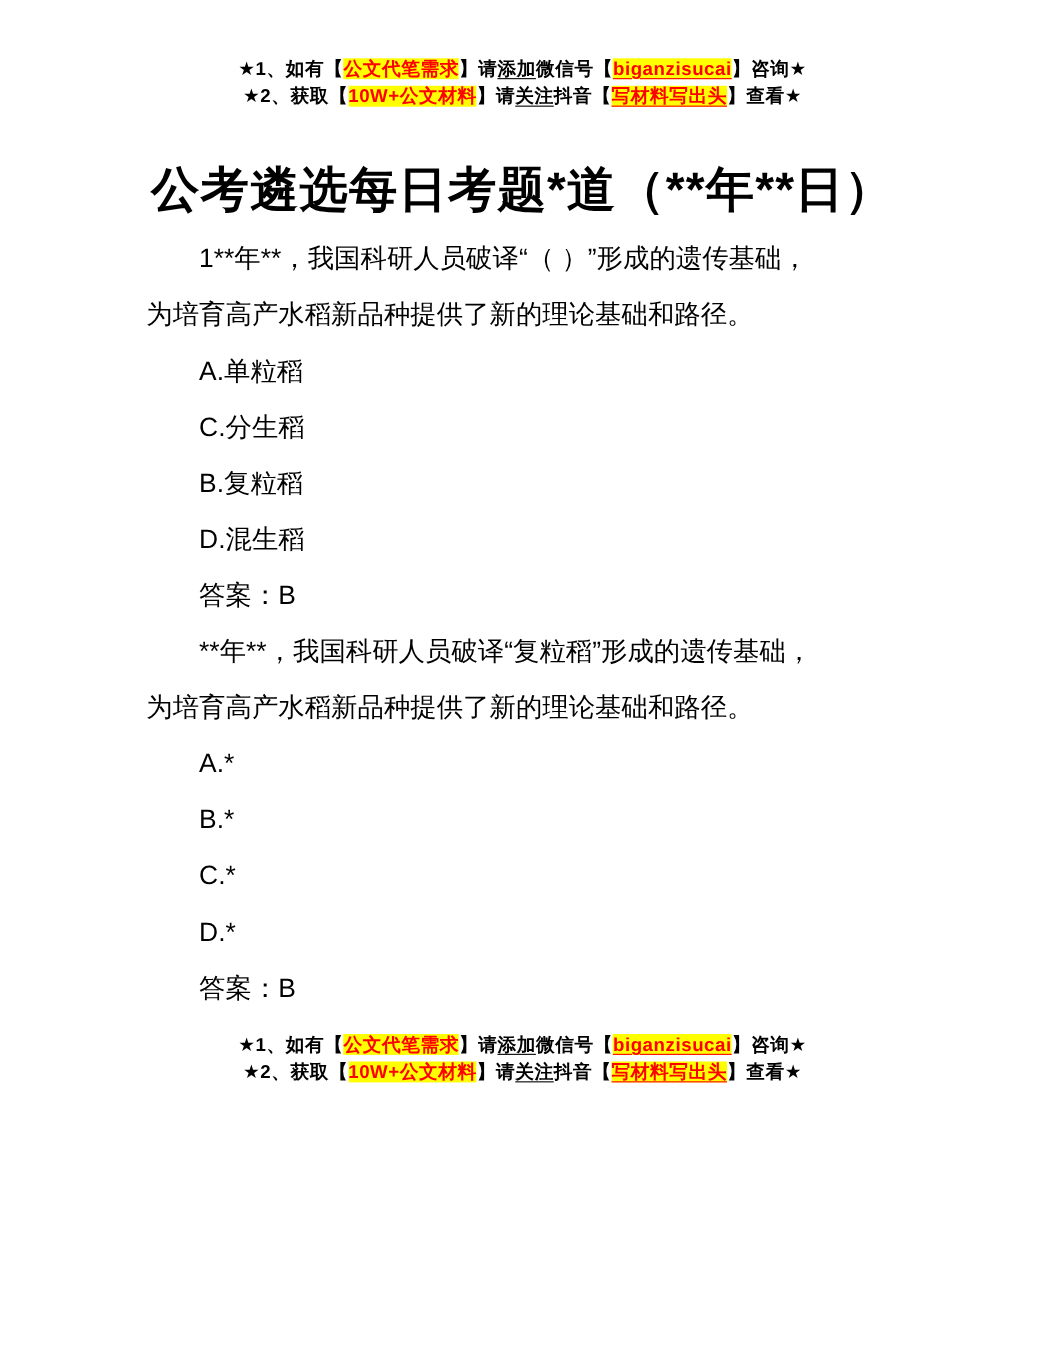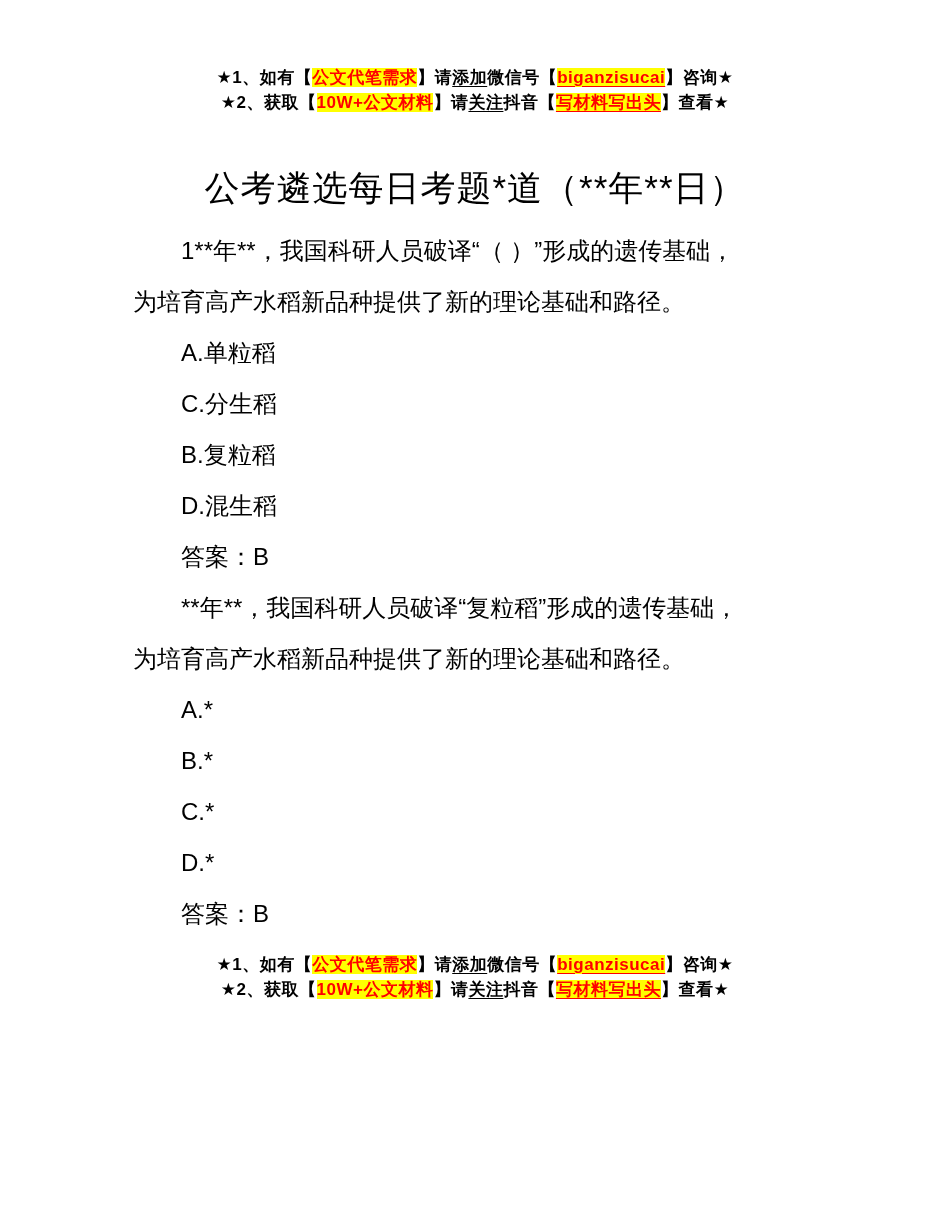--- a/index.html
+++ b/index.html
@@ -15,41 +15,41 @@
   body {
     width: 950px;
     height: 1230px;
     font-family: "Liberation Sans", "DejaVu Sans", sans-serif;
     color: var(--ink);
     overflow: hidden;
   }
   .doc {
     width: 950px;
     height: 1230px;
-    padding-top: 65px;
+    padding-top: 50px;
     background: var(--bg);
   }
   
   .banner {
     text-align: center;
     font-weight: bold;
     font-size: 17px;
     line-height: 25px;
     letter-spacing: 0.5px;
     white-space: nowrap;
   }
   .banner .hl { background: var(--hl); }
   .banner .red { color: var(--red); }
   .banner .u { text-decoration: underline; text-underline-offset: 3px; }
   
   .title {
     margin-top: 48px;
-    font-size: 35px;
+    font-size: 44px;
     line-height: 50px;
-    font-weight: normal;
+    font-weight: bold;
     text-align: center;
     letter-spacing: 1px;
   }
   
   .content {
     margin: 12px 117px 0 133px;
     width: 700px;
     font-size: 24px;
     line-height: 51px;
   }

